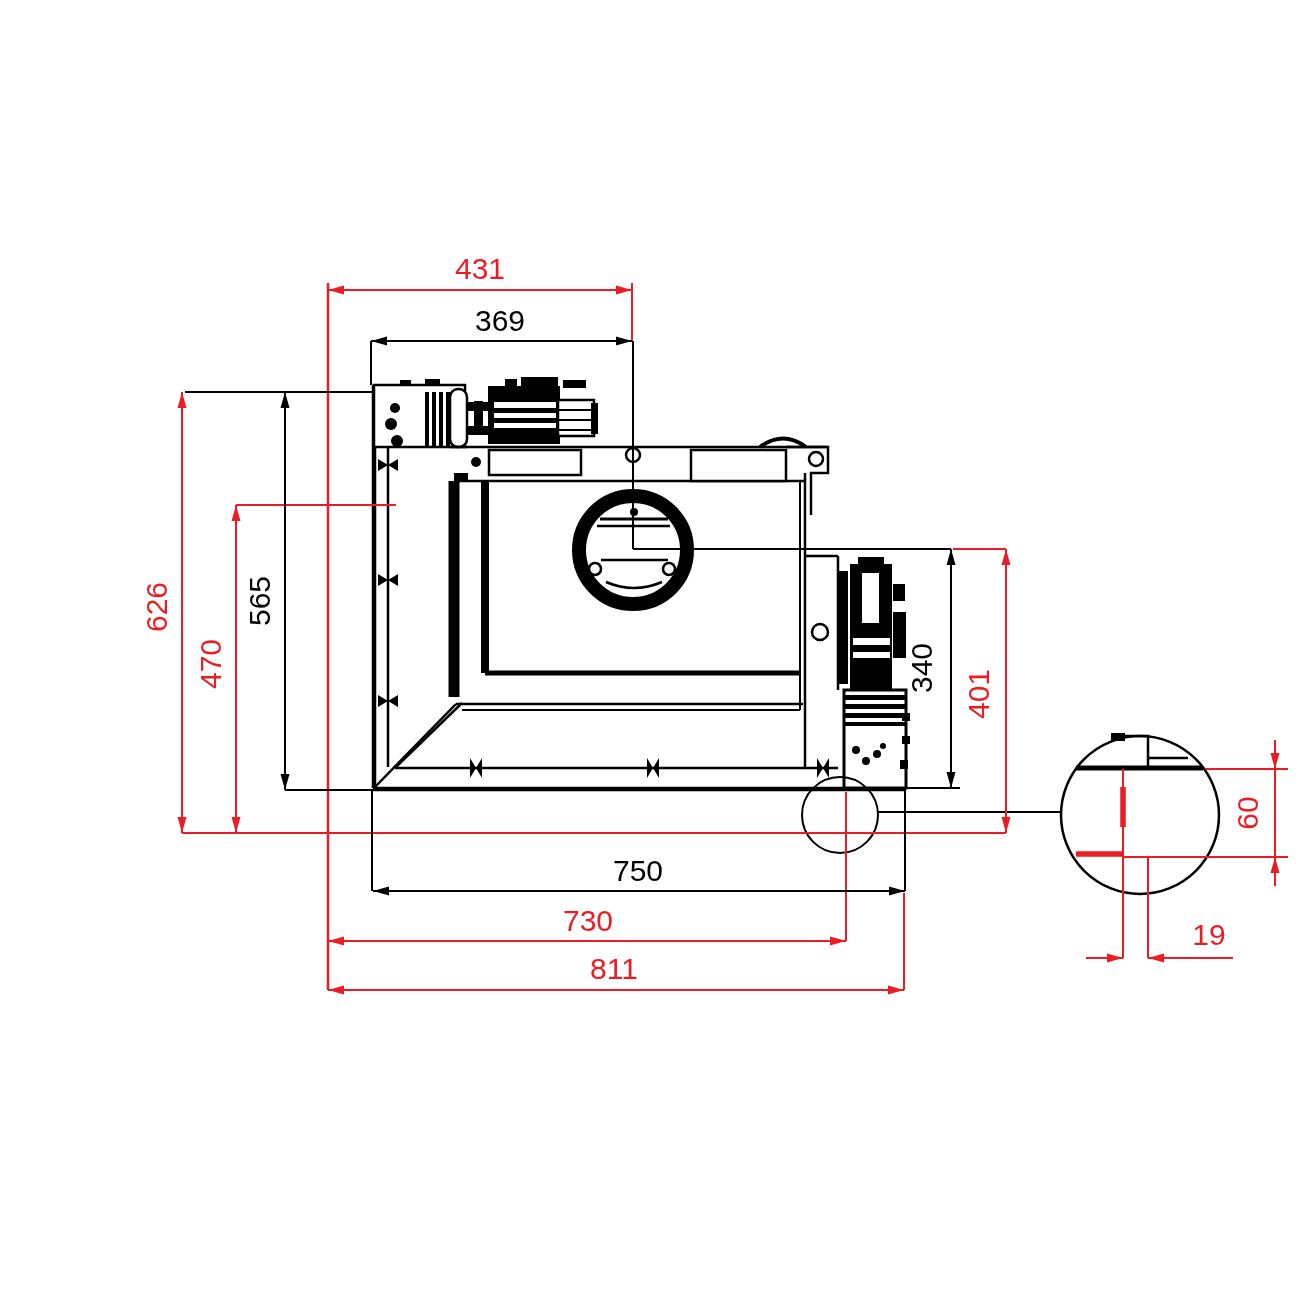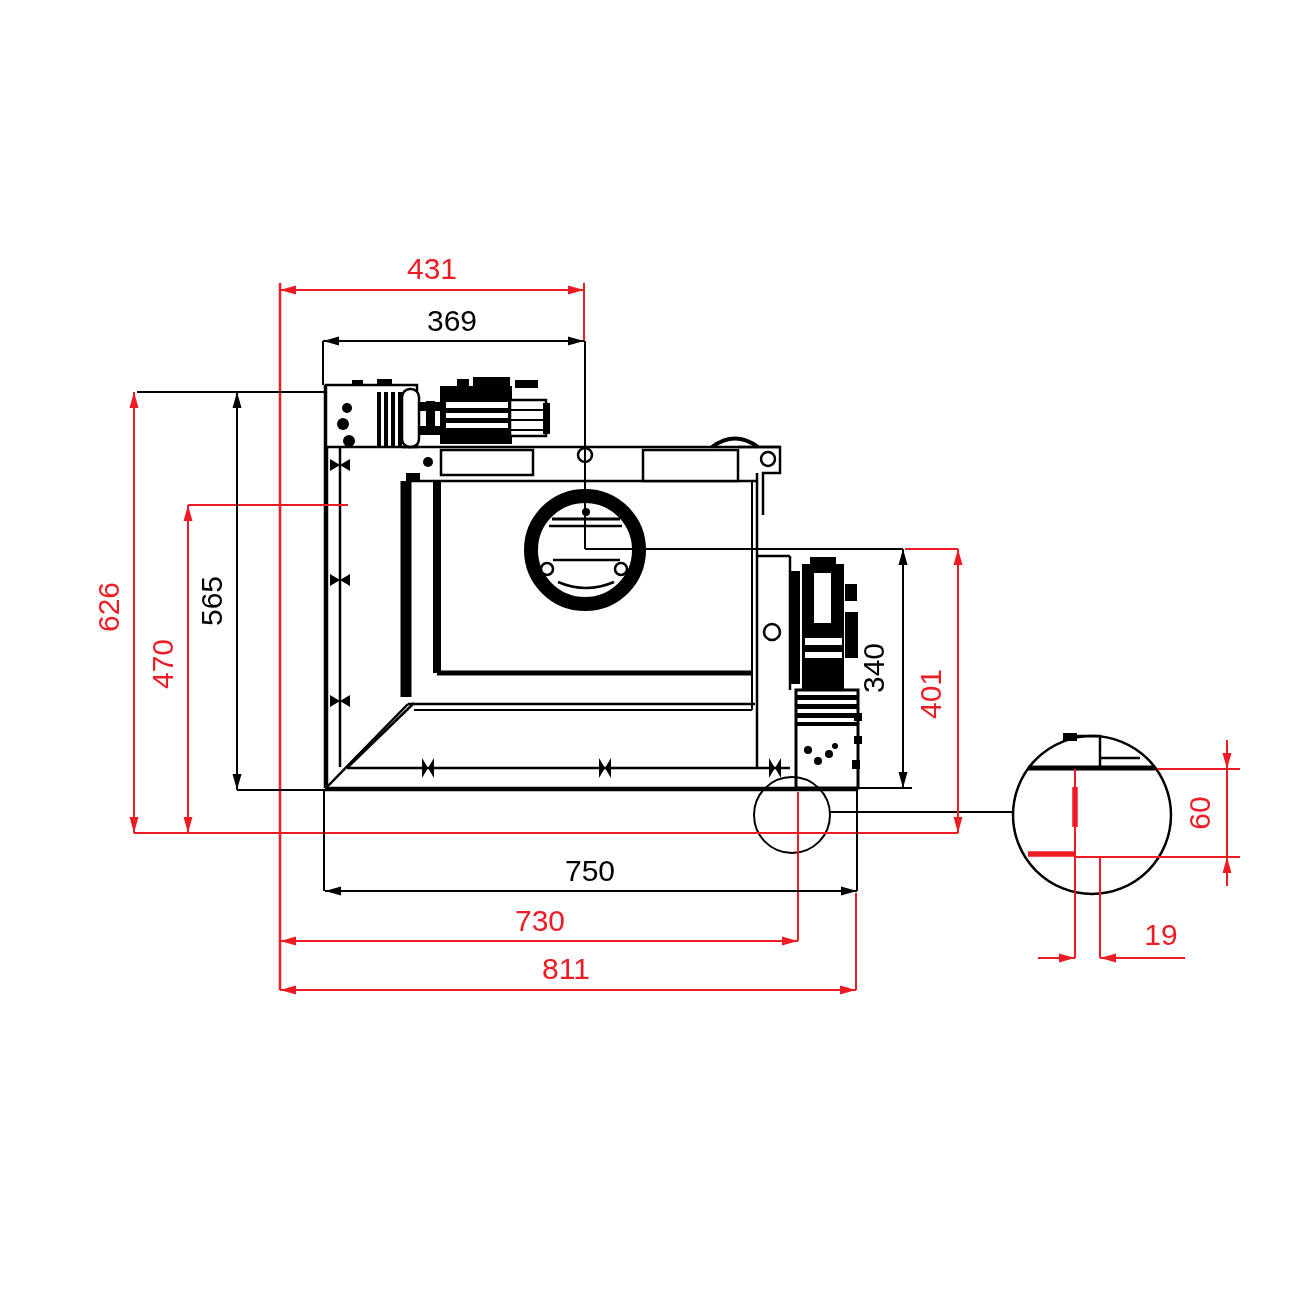--- a/index.html
+++ b/index.html
@@ -1,17 +1,17 @@
 <!DOCTYPE html>
 <html style="--red: #ec1c24; --black: #000000; --background: #ffffff;"><head>
 <meta charset="utf-8">
 <style>
   :root { --red:#ec1c24; --black:#000000; --background:#ffffff; }
   html,body { margin:0; padding:0; background:var(--background); }
-  .stage { width:1192px; height:1300px; position:relative; background:var(--background); }
+  .stage { width:1192px; height:1300px; position:relative; background:var(--background);margin-left:48px; }
   svg { display:block; }
   text { font-family:"Liberation Sans", sans-serif; font-size:30px; }
   .tk { fill:var(--black); }
   .tr { fill:var(--red); }
   .k  { stroke:var(--black); fill:none; stroke-width:2; }
   .k25{ stroke:var(--black); fill:none; stroke-width:2.5; }
   .k3 { stroke:var(--black); fill:none; stroke-width:3; }
   .k4 { stroke:var(--black); fill:none; stroke-width:4; }
   .k45{ stroke:var(--black); fill:none; stroke-width:4.5; }
   .k5 { stroke:var(--black); fill:none; stroke-width:5; }

